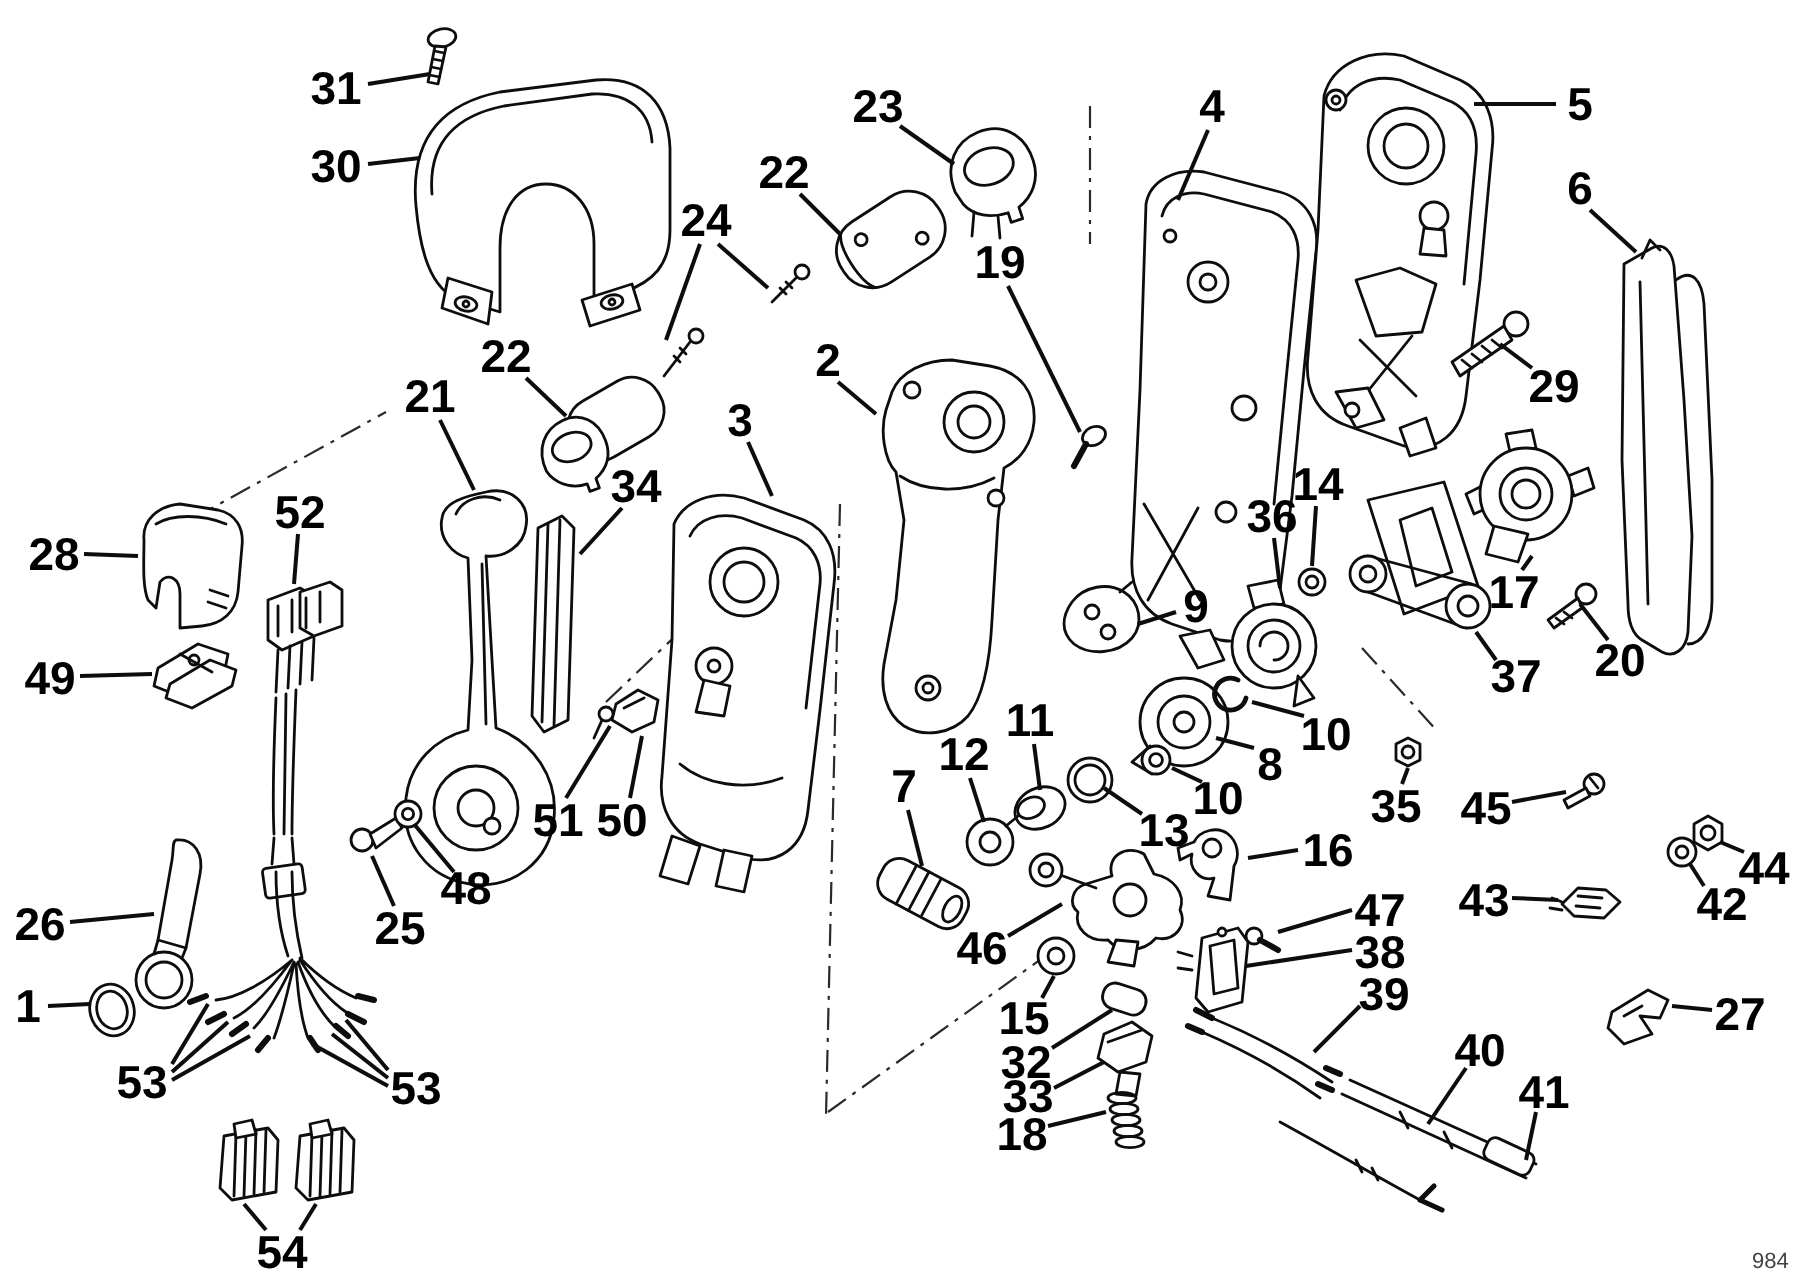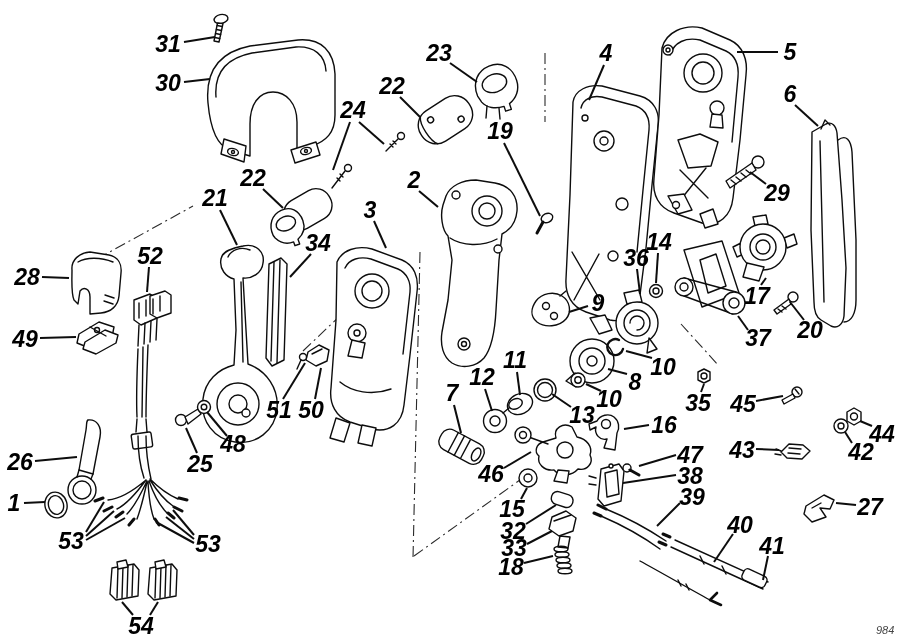--- a/index.html
+++ b/index.html
@@ -1,16 +1,16 @@
 <!DOCTYPE html>
 <html><head>
 <meta charset="utf-8">
 <style>
   html,body{margin:0;padding:0;background:#ffffff;}
-  .stage{position:relative;width:900px;height:637px;background:#ffffff;overflow:hidden;font-style:italic;}
+  .stage{position:relative;width:900px;height:637px;background:#ffffff;overflow:hidden;}
   svg{display:block;}
   
   #parts path,#parts rect,#parts circle,#parts ellipse,#parts line{
     fill:#ffffff;stroke:#0d0d0d;stroke-width:1.4;stroke-linejoin:round;stroke-linecap:round;
   }
   #parts .nf,#parts .nf path,#parts .nf ellipse,#parts .nf rect{fill:none;}
   .plabel{
     font-family:"Liberation Sans",sans-serif;font-weight:bold;font-size:23px;fill:#000;
     text-anchor:middle;
   }

